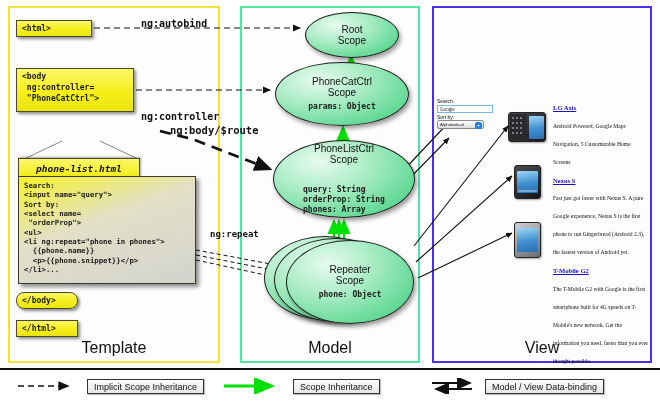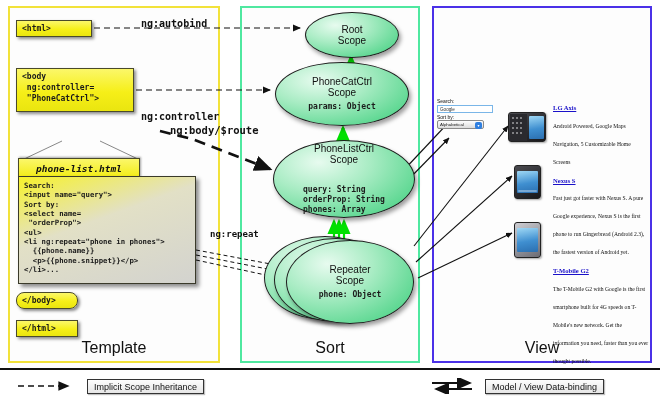--- a/index.html
+++ b/index.html
@@ -129,21 +129,21 @@
 </style>
 </head>
 <body>
 
 <div class="stage">
 
   <div class="panel" id="panel-template">
     <div class="panel-title">Template</div>
   </div>
   <div class="panel" id="panel-model">
-    <div class="panel-title">Sort</div>
+    <div class="panel-title">Model</div>
   </div>
   <div class="panel" id="panel-view">
     <div class="panel-title">View</div>
   </div>
 
   <svg class="ov">
     <defs>
       <marker id="abk" markerWidth="7" markerHeight="7" refX="6" refY="3" orient="auto">
         <path d="M0,0 L7,3 L0,6 z" fill="#111"></path>
       </marker>
@@ -303,20 +303,33 @@
               <marker id="lm1" markerWidth="7" markerHeight="7" refX="6" refY="3" orient="auto">
             <path d="M0,0 L7,3 L0,6 z" fill="#111"></path>
               </marker>
             </defs>
           <path d="M2,8 L52,8" stroke="#111" stroke-width="1.6" stroke-dasharray="6,4" marker-end="url(#lm1)"></path>
         </svg>
       </div>
       <div class="lgbox">Implicit Scope Inheritance</div>
     </div>
 
+    <div class="lg" id="lg2">
+      <div class="lgart">
+        <svg width="64" height="16">
+          <defs>
+              <marker id="lm2" markerWidth="7" markerHeight="7" refX="6" refY="3" orient="auto">
+            <path d="M0,0 L7,3 L0,6 z" fill="#00e000"></path>
+              </marker>
+            </defs>
+          <path d="M2,8 L50,8" stroke="#00e000" stroke-width="3" marker-end="url(#lm2)"></path>
+        </svg>
+      </div>
+      <div class="lgbox">Scope Inheritance</div>
+    </div>
 
     <div class="lg" id="lg3">
       <div class="lgart" style="width:48px;">
         <svg width="48" height="16">
           <defs>
             <marker id="lm3a" markerWidth="7" markerHeight="7" refX="6" refY="3" orient="auto">
               <path d="M0,0 L7,3 L0,6 z" fill="#111"></path>
               </marker>
           </defs>
           <path d="M2,5 L40,5" stroke="#111" stroke-width="2.2" marker-end="url(#lm3a)"></path>

